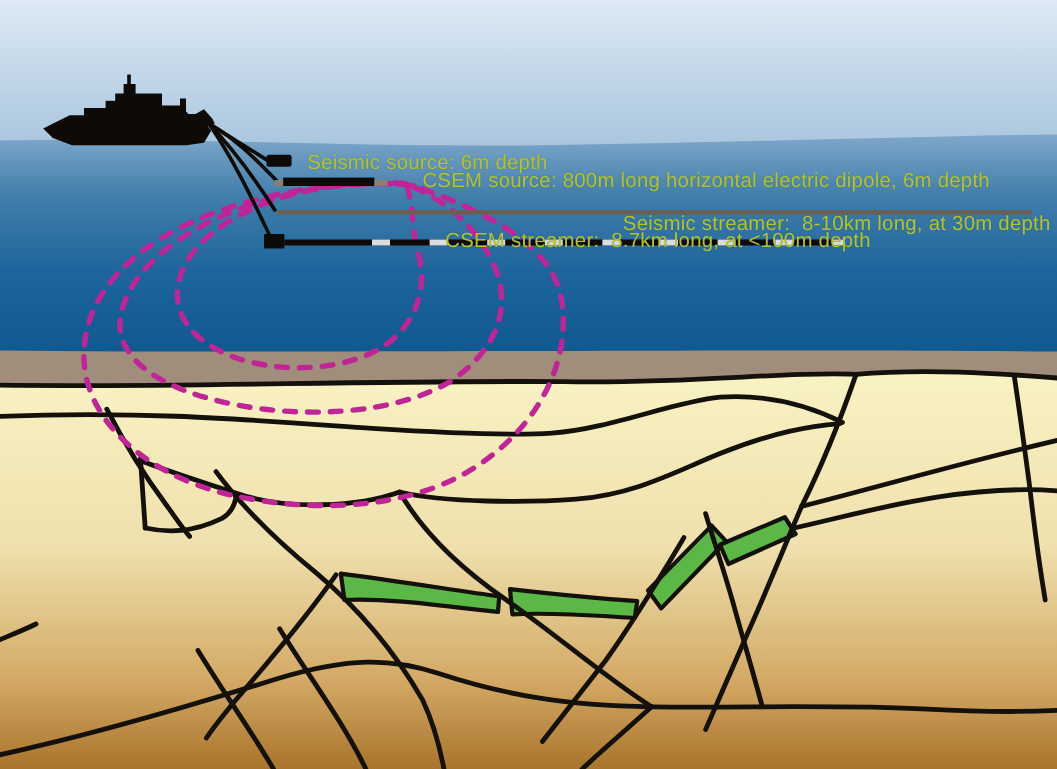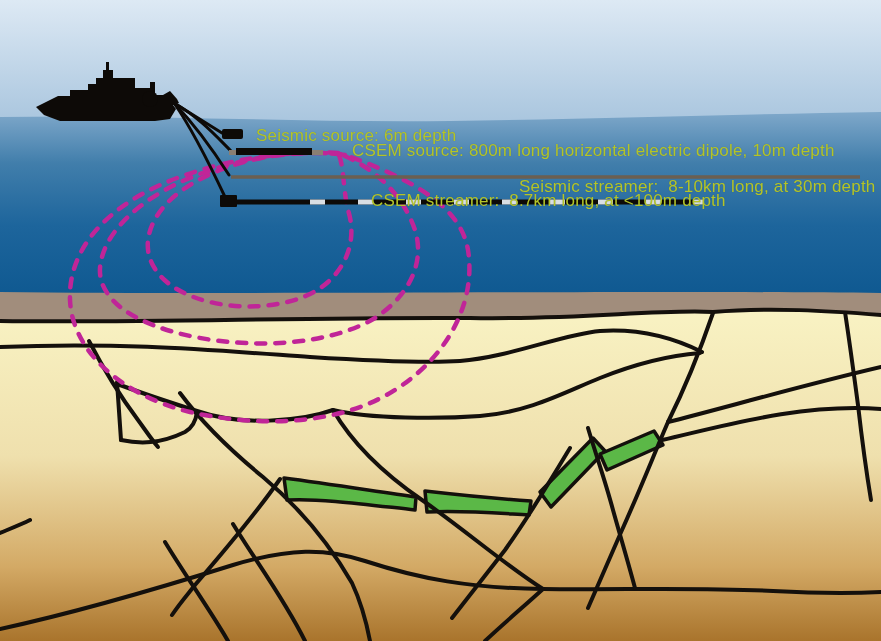--- a/index.html
+++ b/index.html
@@ -117,16 +117,16 @@
     </g>
 
     <g fill="#0d0a07">
       <path d="M36,107 L58,96 L70,96 L70,90 L96,90 L96,78 L103,78 L103,70 L106,70 L106,62 L109,62 L109,70 L113,70 L113,78 L135,78 L135,88 L150,88 L150,82 L155,82 L155,95 L163,95 L170,91 L177,99 L179,103 L173,105 L176,109 L170,119 L155,121 L60,121 L44,115 Z"></path>
       <circle cx="150" cy="99" r="8"></circle>
       <rect x="88" y="84" width="14" height="7"></rect>
     </g>
   </svg>
 
   <div class="diagram-label lbl-seismic-source">Seismic source: 6m depth</div>
-  <div class="diagram-label lbl-csem-source">CSEM source: 800m long horizontal electric dipole, 10m depth</div>
+  <div class="diagram-label lbl-csem-source">CSEM source: 800m long horizontal electric dipole, 6m depth</div>
   <div class="diagram-label lbl-seismic-streamer">Seismic streamer:  8-10km long, at 30m depth</div>
   <div class="diagram-label lbl-csem-streamer">CSEM streamer:  8.7km long, at &lt;100m depth</div>
 </div>
 
 </body></html>

